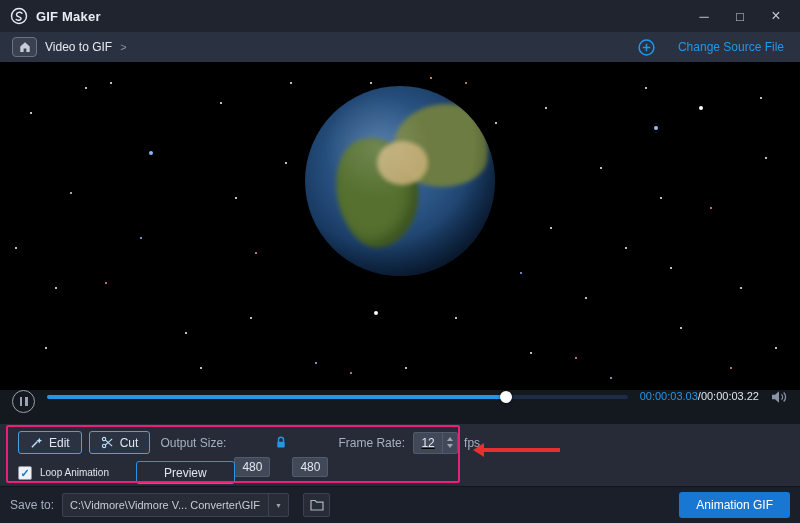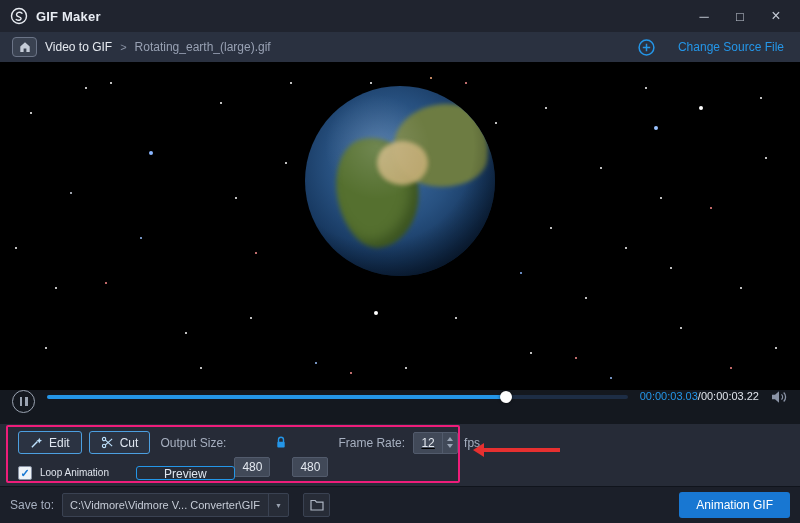--- a/index.html
+++ b/index.html
@@ -77,21 +77,21 @@
   .lock { margin: 0 5px; display: inline-flex; cursor: pointer; }
   .spin { display: inline-flex; align-items: stretch; height: 22px; margin-left: 8px; background: #414958; border: 1px solid #525b6c; border-radius: 2px; text-decoration: underline; }
   .spin-input { width: 28px; border: none; background: transparent; color: #e3e8ef; font-size: 12px; text-align: center; font-family: inherit; }
   .spin-btns { display: flex; flex-direction: column; justify-content: center; gap: 3px; padding: 0 4px; border-left: 1px solid #525b6c; }
   .step { display: block; width: 0; height: 0; border-left: 3.5px solid transparent; border-right: 3.5px solid transparent; cursor: pointer; }
   .step.up { border-bottom: 4.5px solid #9aa4b4; }
   .step.down { border-top: 4.5px solid #9aa4b4; }
   .fps { margin-left: 6px; }
   .checkbox { width: 14px; height: 14px; background: #eef2f7; border: 1px solid #8a93a5; border-radius: 2px; color: #1877d2; font-size: 11px; line-height: 13px; text-align: center; font-weight: bold; cursor: pointer; }
   .loop-lbl { margin-left: 8px; color: #dfe4ec; font-size: 10px; }
-  .btn-outline { margin-left: 27px; height: 14px; padding: 0 27px; background: transparent; border: 1px solid var(--accent, #2496e8); border-radius: 3px; color: #dfe6f0; font-size: 12px; cursor: pointer; font-family: inherit; }
+  .btn-outline { margin-left: 27px; height: 23px; padding: 0 27px; background: transparent; border: 1px solid var(--accent, #2496e8); border-radius: 3px; color: #dfe6f0; font-size: 12px; cursor: pointer; font-family: inherit; }
   .hl-box { position: absolute; left: 6px; top: 1px; width: 454px; height: 58px; border: 2px solid var(--highlight, #ee1d7a); border-radius: 2px; pointer-events: none; }
   .arrow { position: absolute; left: 484px; top: 24px; width: 76px; height: 4px; background: var(--arrow, #e63030); pointer-events: none; }
   .arrow::before { content: ""; position: absolute; left: -11px; top: -5px; border-top: 7px solid transparent; border-bottom: 7px solid transparent; border-right: 11px solid var(--arrow, #e63030); }
 
   
   .footer { flex: 1; background: #1b1f29; border-top: 1px solid #10141c; display: flex; align-items: center; padding: 0 10px; gap: 8px; }
   .save-lbl { color: #a7b0c0; font-size: 12px; }
   .combo { display: flex; align-items: stretch; height: 24px; border: 1px solid #3a4252; background: #272c37; border-radius: 2px; }
   .path-input { width: 205px; background: transparent; border: none; color: #c7cdd8; font-size: 11px; padding: 0 7px; font-family: inherit; }
   .caret-btn { width: 20px; border: none; border-left: 1px solid #3a4252; background: transparent; color: #9aa3b1; font-size: 7px; cursor: pointer; }
@@ -120,21 +120,20 @@
   <nav class="breadcrumb">
     <span class="home-btn">
       <span style="display:inline-flex">
         <svg width="12" height="12" viewBox="0 0 12 12">
             <path d="M6 1.3L1.3 5.4V11h3.3V7.4h2.8V11h3.3V5.4z" fill="#c6cdd9"></path>
           </svg>
       </span>
     </span>
     <span class="crumb">Video to GIF</span>
     <span class="crumb-sep">&gt;</span>
-    <span class="crumb-file">Rotating_earth_(large).gif</span>
     <span class="change-source">
       <span style="display:inline-flex">
         <svg width="17" height="17" viewBox="0 0 17 17">
           <circle cx="8.5" cy="8.5" r="7.4" fill="none" stroke="#2496e8" stroke-width="1.5"></circle>
           <path d="M8.5 4.8v7.4M4.8 8.5h7.4" stroke="#2496e8" stroke-width="1.5"></path>
         </svg>
       </span>
       <span>Change Source File</span>
     </span>
   </nav>

